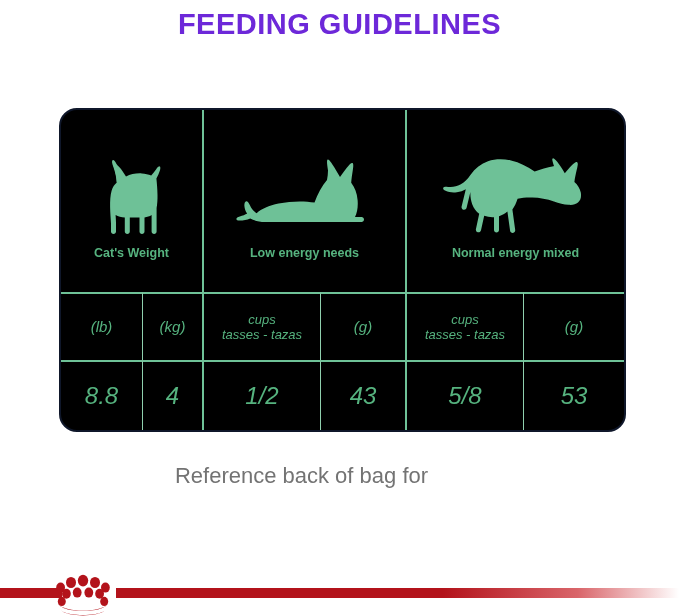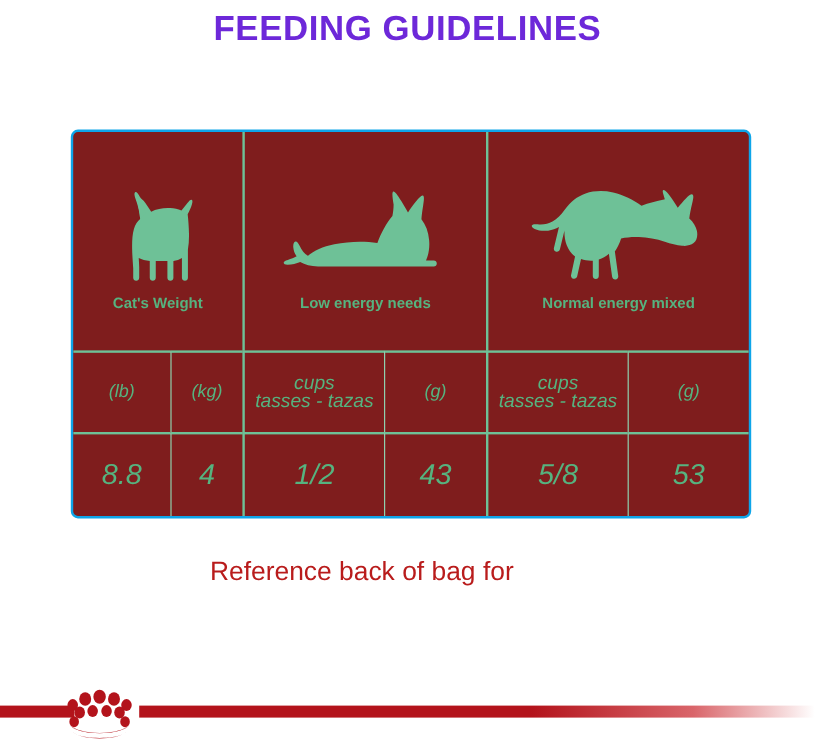--- a/index.html
+++ b/index.html
@@ -35,24 +35,24 @@
     top: 108px;
     width: 563px;
     height: 324px;
   }
   table.guide {
     border-collapse: separate;
     border-spacing: 0;
     width: 100%;
     height: 100%;
     table-layout: fixed;
-    border: 2px solid #0ea5e9;
-    border-radius: 6px;
+    border: 2px solid #0f172a;
+    border-radius: 18px;
     overflow: hidden;
-    background: #7f1d1d;
+    background: #000000;
   }
   table.guide td {
     border: 0;
     padding: 0;
     text-align: center;
     vertical-align: middle;
     color: #56b37f;
     font-family: "Liberation Sans", sans-serif;
   }
 
@@ -86,39 +86,39 @@
   }
 
   
   .unit-row td {
     height: 46px;
     font-size: 15px;
     line-height: 16px;
     color: #62bb8a;
   }
   .unit-two-line {
-    font-size: 16px;
+    font-size: 13px;
     line-height: 15px;
   }
 
   
   .data-row td {
     height: 47px;
     font-size: 24px;
     color: #62bb8a;
   }
 
   
   .footnote {
     position: absolute;
     left: 0;
     top: 460px;
     width: 603px;
     text-align: center;
-    color: #b91c1c;
+    color: #737373;
     font-size: 22px;
     line-height: 31px;
     font-family: "Liberation Sans", sans-serif;
   }
 
   
   .brandbar {
     position: absolute;
     left: 0;
     bottom: 0;

